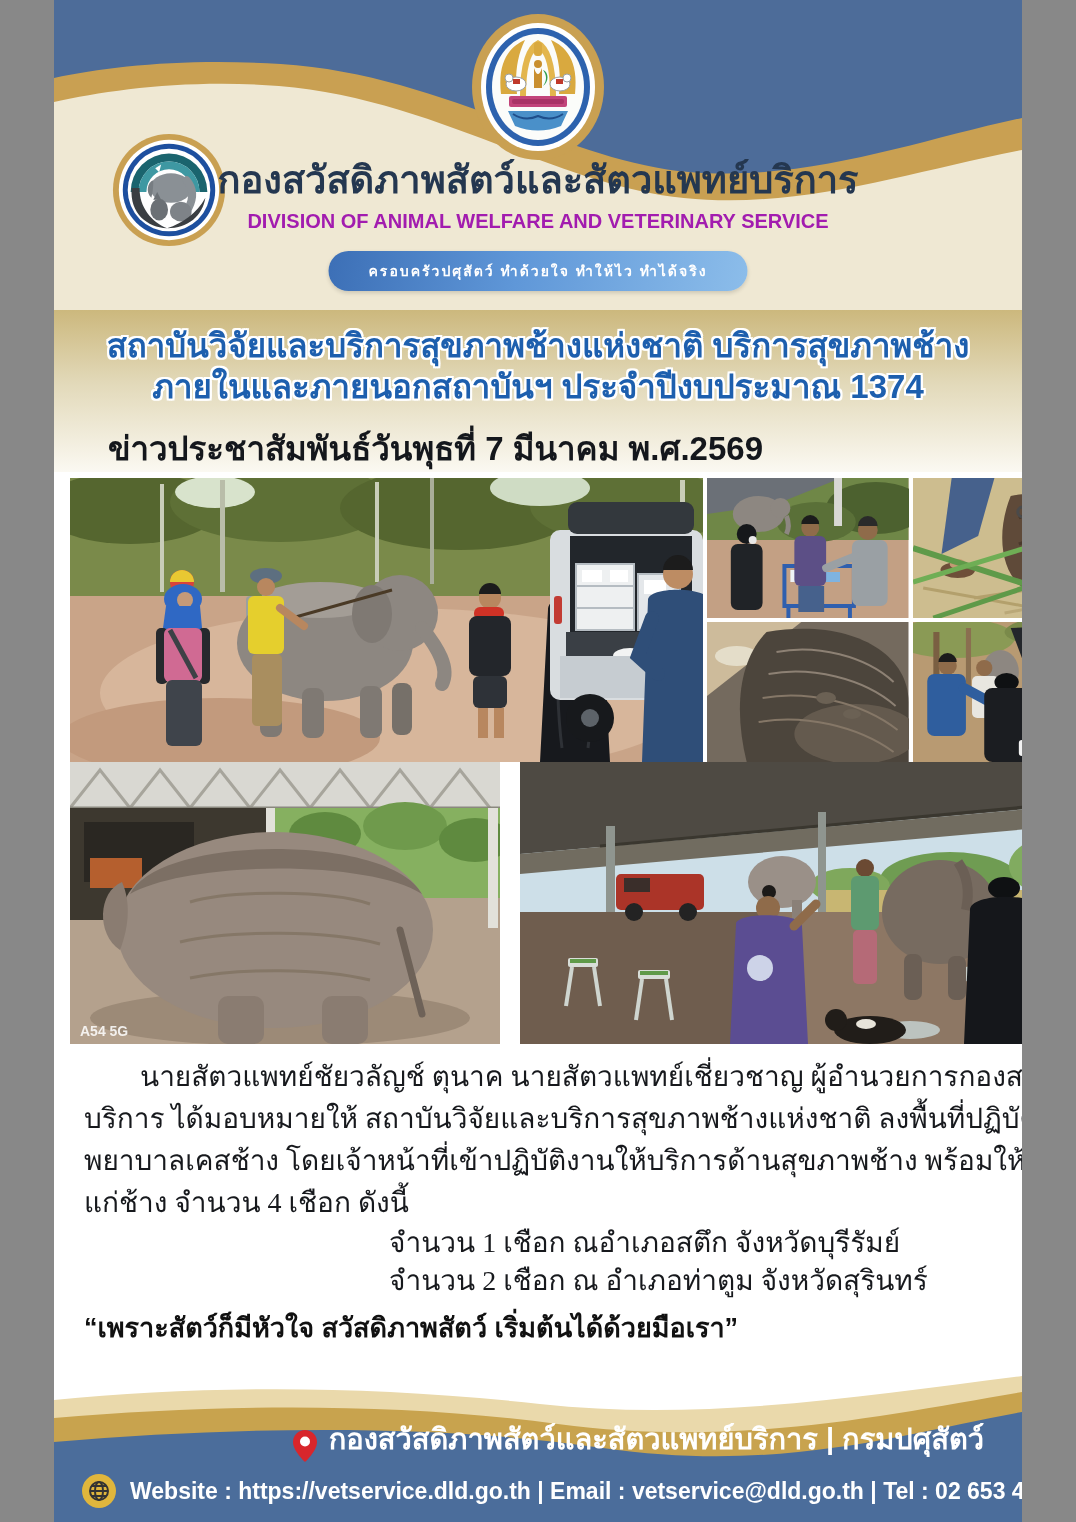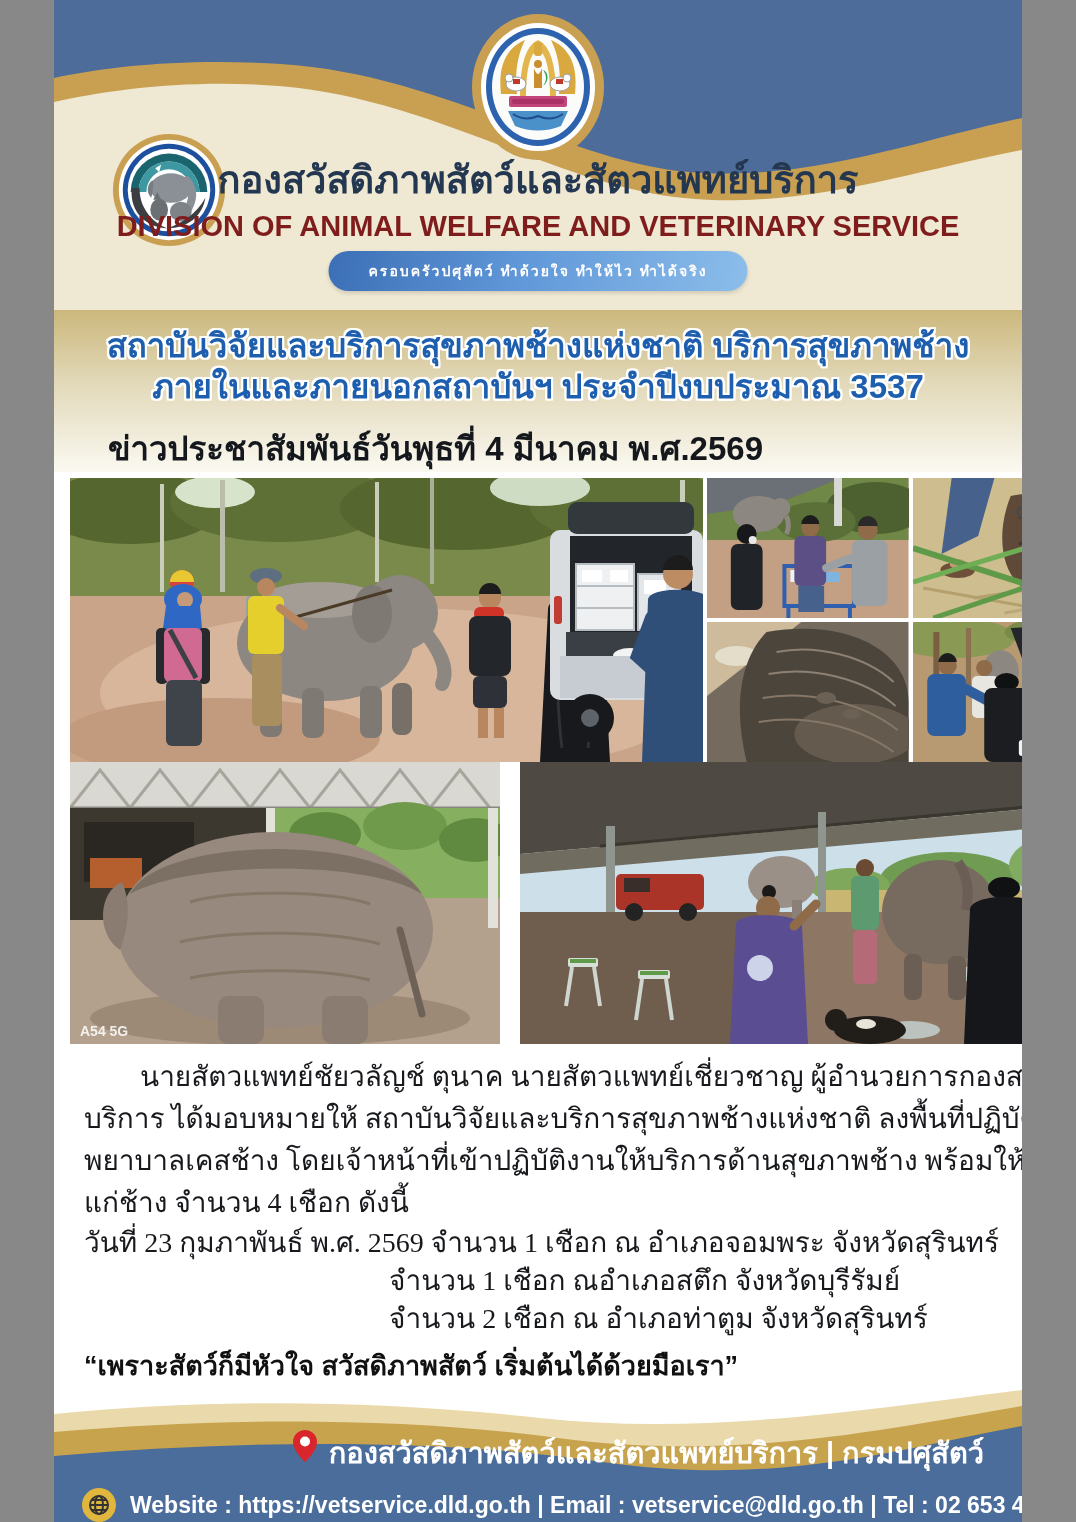--- a/index.html
+++ b/index.html
@@ -8,21 +8,21 @@
     background:#ffffff;overflow:hidden;display:flex;flex-direction:column;
     font-family:"Liberation Sans","DejaVu Sans",sans-serif;
   }
   
   .header{position:relative;height:310px;background:#efe8d3;flex:none;}
   .header-wave{position:absolute;inset:0;width:100%;height:100%;display:block;}
   .emblem{position:absolute;left:50%;top:12px;transform:translateX(-50%);width:134px;height:150px;}
   .org-logo{position:absolute;left:56px;top:131px;width:118px;height:118px;}
   .org-titles{position:absolute;left:0;right:0;top:158px;text-align:center;}
   .org-title-th{font-size:38px;font-weight:bold;color:#243750;line-height:1.2;}
-  .org-title-en{font-size:29px;font-weight:bold;color:#7f1d1d;margin-top:6px;letter-spacing:0px;}
+  .org-title-en{font-size:20px;font-weight:bold;color:#a21caf;margin-top:6px;letter-spacing:0px;}
   .slogan-pill{
     position:absolute;left:50%;top:251px;transform:translateX(-50%);
     padding:9px 40px;border-radius:999px;white-space:nowrap;
     background:linear-gradient(100deg,#3c6fb6 0%,#5f97d8 45%,#8cbdea 100%);
     color:#ffffff;font-size:14px;font-weight:bold;letter-spacing:2px;
     box-shadow:0 2px 4px rgba(0,0,0,0.15);
   }
   
   .title-band{
     height:162px;flex:none;text-align:center;padding-top:16px;box-sizing:border-box;
@@ -51,21 +51,21 @@
   .p-first{text-indent:56px;}
   .d-line{white-space:nowrap;line-height:38px;}
   .d-indent{margin-left:305px;}
   .quote{
     font-family:"Liberation Sans","DejaVu Sans",sans-serif;
     text-align:left;font-weight:bold;font-size:27px;color:#111;margin-top:10px;line-height:36px;
   }
   
   .footer{position:relative;height:152px;flex:none;background:#ffffff;}
   .footer-wave{position:absolute;inset:0;width:100%;height:100%;display:block;}
-  .footer-line1{position:absolute;top:46px;right:38px;display:flex;align-items:flex-start;gap:12px;}
+  .footer-line1{position:absolute;top:46px;right:38px;display:flex;align-items:flex-end;gap:12px;}
   .footer-line1 .txt{color:#ffffff;font-weight:bold;font-size:29px;white-space:nowrap;}
   .footer-line2{position:absolute;bottom:13px;left:28px;right:38px;display:flex;align-items:center;gap:14px;}
   .footer-line2 .txt{color:#ffffff;font-weight:bold;font-size:23px;white-space:nowrap;}
   .pin-icon{width:24px;height:32px;flex:none;}
   .globe-icon{width:34px;height:34px;flex:none;}
 </style>
 </head>
 <body>
 
 <div class="page">
@@ -124,24 +124,24 @@
     <div class="org-titles">
       <div class="org-title-th">กองสวัสดิภาพสัตว์และสัตวแพทย์บริการ</div>
       <div class="org-title-en">DIVISION OF ANIMAL WELFARE AND VETERINARY SERVICE</div>
     </div>
 
     <div class="slogan-pill">ครอบครัวปศุสัตว์ ทำด้วยใจ ทำให้ไว ทำได้จริง</div>
   </div>
 
   <div class="title-band">
     <div class="headline">สถาบันวิจัยและบริการสุขภาพช้างแห่งชาติ บริการสุขภาพช้าง</div>
-    <div class="headline">ภายในและภายนอกสถาบันฯ ประจำปีงบประมาณ 3537</div>
+    <div class="headline">ภายในและภายนอกสถาบันฯ ประจำปีงบประมาณ 1374</div>
     <div class="kicker-row">
       <div class="kicker">ข่าวประชาสัมพันธ์</div>
-      <div class="date">วันพุธที่ 4 มีนาคม พ.ศ.2569</div>
+      <div class="date">วันพุธที่ 7 มีนาคม พ.ศ.2569</div>
     </div>
   </div>
 
   <div class="collage">
     <div class="row-a">
 
       <div class="photo-big">
         <svg viewBox="0 0 633 284" preserveAspectRatio="none">
           <rect width="633" height="284" fill="#c9a488"></rect>
           <rect width="633" height="118" fill="#7a8a4a"></rect>
@@ -412,21 +412,20 @@
         </svg>
       </div>
     </div>
   </div>
 
   <div class="article">
     <div class="p-line p-first">นายสัตวแพทย์ชัยวลัญช์ ตุนาค นายสัตวแพทย์เชี่ยวชาญ ผู้อำนวยการกองสวัสดิภาพสัตว์และสัตวแพทย์</div>
     <div class="p-line">บริการ ได้มอบหมายให้ สถาบันวิจัยและบริการสุขภาพช้างแห่งชาติ ลงพื้นที่ปฏิบัติงานติดตามการรักษา</div>
     <div class="p-line">พยาบาลเคสช้าง โดยเจ้าหน้าที่เข้าปฏิบัติงานให้บริการด้านสุขภาพช้าง พร้อมให้คำแนะนำและมอบเวชภัณฑ์</div>
     <div class="p-line">แก่ช้าง จำนวน 4 เชือก ดังนี้</div>
-    <div class="d-line">วันที่ 23 กุมภาพันธ์ พ.ศ. 2569 จำนวน 1 เชือก ณ อำเภอจอมพระ จังหวัดสุรินทร์</div>
     <div class="d-line d-indent">จำนวน 1 เชือก ณอำเภอสตึก จังหวัดบุรีรัมย์</div>
     <div class="d-line d-indent">จำนวน 2 เชือก ณ อำเภอท่าตูม จังหวัดสุรินทร์</div>
     <div class="quote">“เพราะสัตว์ก็มีหัวใจ สวัสดิภาพสัตว์ เริ่มต้นได้ด้วยมือเรา”</div>
   </div>
 
   <div class="footer">
     <svg class="footer-wave" viewBox="0 0 1076 152" preserveAspectRatio="none">
       <rect width="1076" height="152" fill="#ffffff"></rect>
       <path d="M0,152 L0,30 C160,16 340,14 540,34 C720,52 900,26 1076,6 L1076,152 Z" fill="#ead9ab"></path>
       <path d="M0,152 L0,48 C180,34 380,32 560,54 C760,78 930,44 1076,22 L1076,152 Z" fill="#c8a34e"></path>

